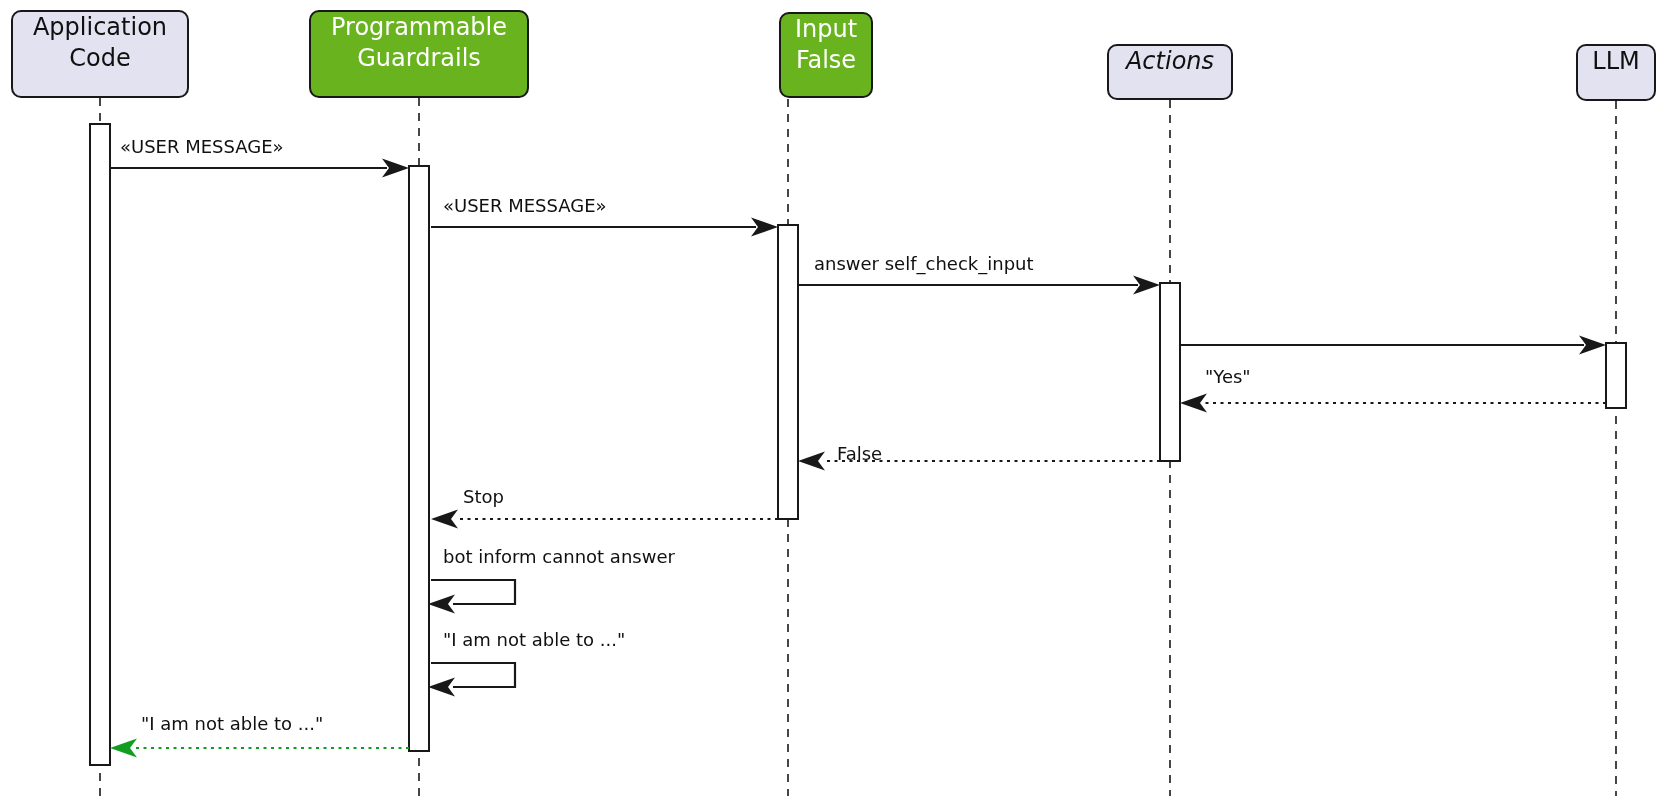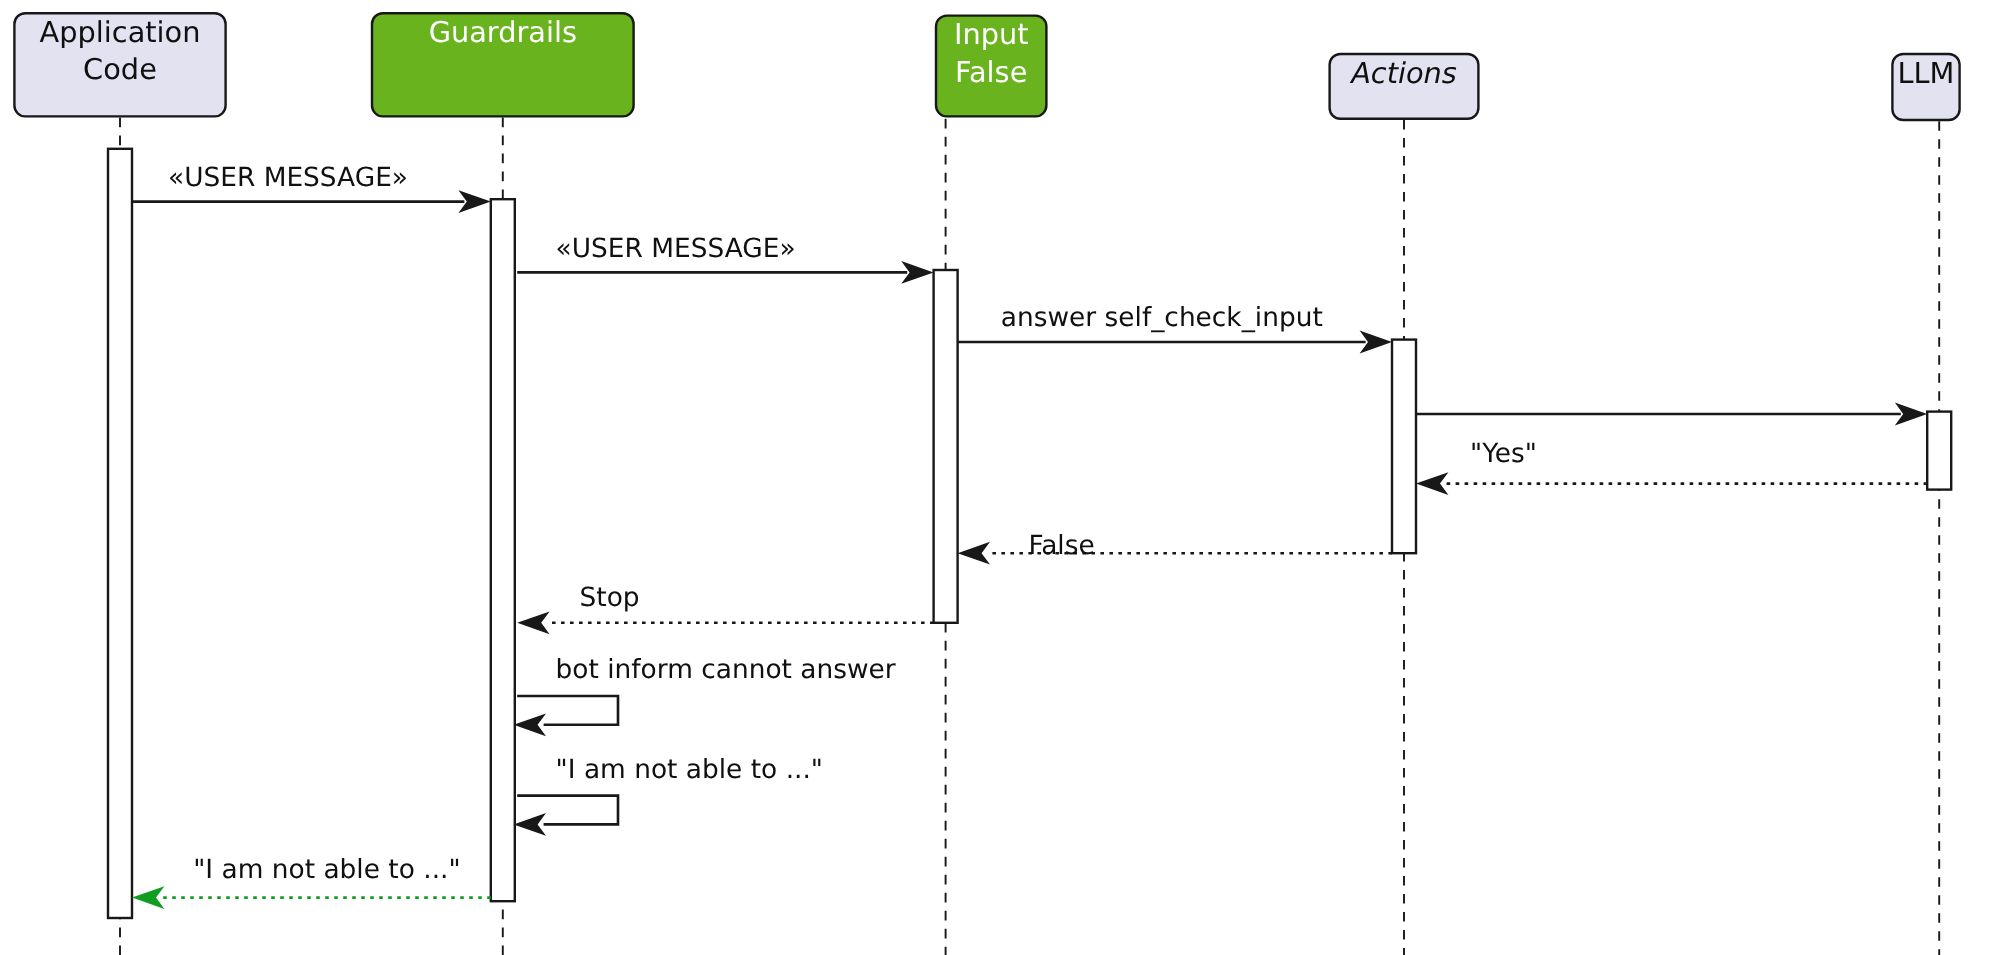--- a/index.html
+++ b/index.html
@@ -19,24 +19,23 @@
     display:flex;flex-direction:column;align-items:center;
     font-size:24px;line-height:1.28;
     text-align:center;
     color:var(--text,#101010);
     white-space:nowrap;
   }
   .participant.default{background:var(--p-fill,#e2e2f0);}
   .participant.green{background:var(--p-green,#69b41e);color:var(--p-green-text,#ffffff);}
   .msg-label{
     position:absolute;
-    font-size:22px;
+    font-size:18px;
     color:var(--text,#101010);
     white-space:nowrap;
-    margin-left:20px;
   }
   .lifeline{stroke:var(--line,#181818);stroke-width:1.6;stroke-dasharray:8 7;fill:none;}
   .bar{fill:#ffffff;stroke:var(--line,#181818);stroke-width:2;}
   .arrow{stroke:var(--line,#181818);stroke-width:2.2;fill:none;}
   .arrow.dotted{stroke-dasharray:3 4.5;}
   .arrow.green{stroke:var(--ret-green,#119e20);}
   .head{fill:var(--line,#181818);stroke:none;}
   .head.green{fill:var(--ret-green,#119e20);}
 </style>
 </head>
@@ -87,30 +86,31 @@
 
     <line class="arrow dotted green" x1="409" y1="748" x2="135" y2="748"></line>
     <polygon class="head green" points="110,748 137,738.5 130,748 137,757.5"></polygon>
   </svg>
 
   <div class="participant default" style="left:11px;top:10px;width:178px;height:88px;">
     <span>Application</span>
     <span>Code</span>
   </div>
   <div class="participant green" style="left:309px;top:10px;width:220px;height:88px;">
+    <span>Programmable</span>
     <span>Guardrails</span>
   </div>
   <div class="participant green" style="left:741px;top:12px;width:94px;height:86px;margin-left:38px;">
     <span>Input</span>
     <span>False</span>
   </div>
   <div class="participant default" style="left:1107px;top:44px;width:126px;height:56px;font-style:italic;">
     <span>Actions</span>
   </div>
-  <div class="participant default" style="left:1576px;top:44px;width:58px;height:57px;">
+  <div class="participant default" style="left:1576px;top:44px;width:80px;height:57px;">
     <span>LLM</span>
   </div>
 
   <div class="msg-label" style="left:120px;top:136px;">«USER MESSAGE»</div>
   <div class="msg-label" style="left:443px;top:195px;">«USER MESSAGE»</div>
   <div class="msg-label" style="left:814px;top:253px;">answer self_check_input</div>
   <div class="msg-label" style="left:1205px;top:366px;">"Yes"</div>
   <div class="msg-label" style="left:837px;top:443px;">False</div>
   <div class="msg-label" style="left:463px;top:486px;">Stop</div>
   <div class="msg-label" style="left:443px;top:546px;">bot inform cannot answer</div>

